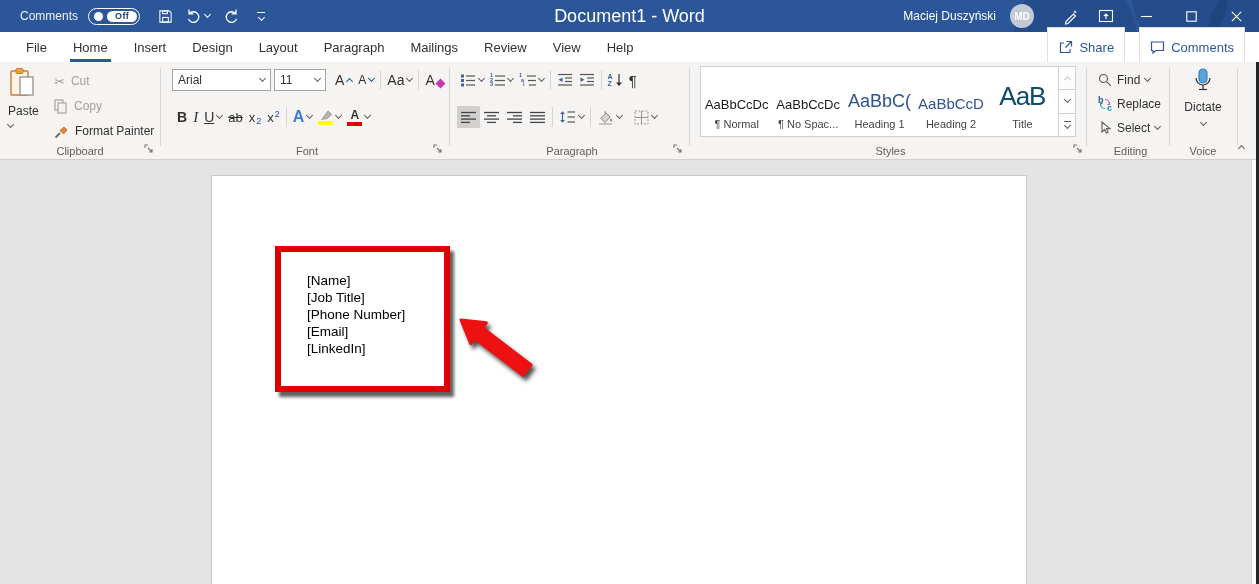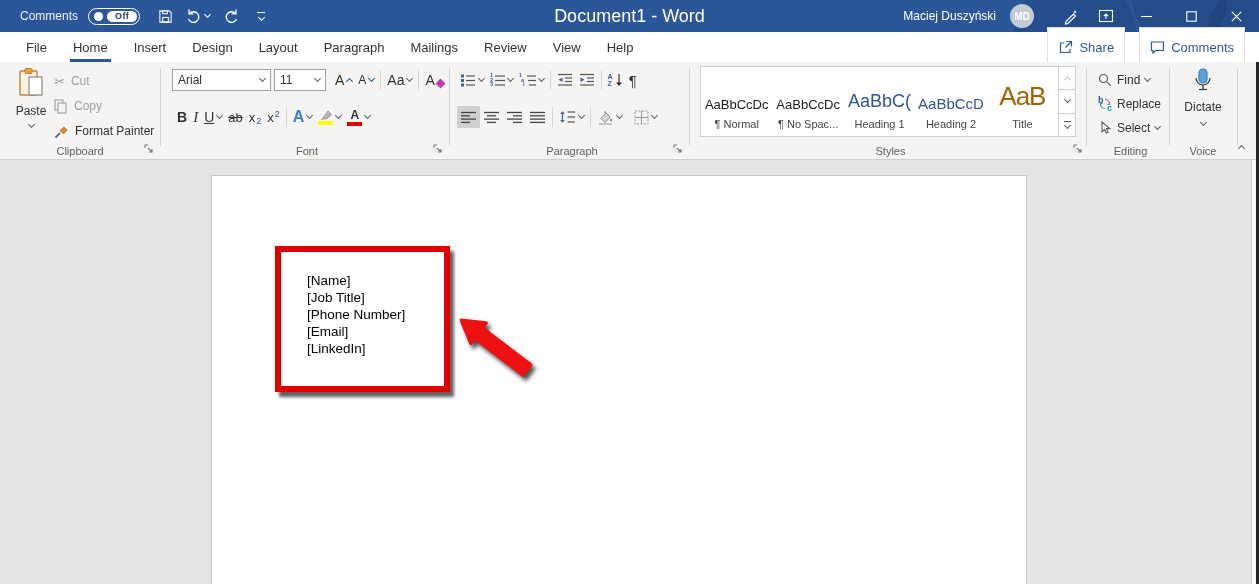--- a/index.html
+++ b/index.html
@@ -45,21 +45,21 @@
   .rbtn { height:22px; display:inline-flex; align-items:center; justify-content:center; gap:3px; padding:0 3px; color:#323130; cursor:pointer; }
   .rbtn.sel { background:#d2d0ce; }
   .mini-sep { width:1px; height:20px; background:#d8d6d4; margin:0 3px; }
   .chv { display:inline-block; width:5px; height:5px; border-right:1.2px solid #605e5c; border-bottom:1.2px solid #605e5c; }
   .chv-down { transform:rotate(45deg); margin-top:-3px; }
   .chv-up { transform:rotate(-135deg); margin-bottom:-3px; }
   .chv-blue { border-color:#2b579a; }
   .disabled { color:#a19f9d !important; }
 
   
-  .paste-btn { position:absolute; left:8px; top:5px; width:46px; height:86px; display:flex; flex-direction:column; align-items:center; cursor:pointer; }
+  .paste-btn { position:absolute; left:8px; top:5px; width:46px; height:86px; display:flex; flex-direction:column; align-items:flex-start; cursor:pointer; }
   .paste-btn .lbl { margin-top:5px; font-size:12px; }
   .clip-actions { position:absolute; left:54px; top:8px; display:flex; flex-direction:column; gap:3px; }
   .clip-row { display:flex; align-items:center; gap:6px; height:22px; font-size:12px; cursor:pointer; }
 
   
   .combo { background:#fff; border:1px solid #a6a4a2; height:22px; display:flex; align-items:center; justify-content:space-between; font-size:12px; color:#323130; padding:0 5px; cursor:pointer; }
   .glyph { font-size:14px; }
   .fx-a { color:#3b7fd4; font-weight:bold; font-size:16px; }
   .bar-under { display:flex; flex-direction:column; align-items:center; line-height:1; }
   .bar-under .bar { width:15px; height:4px; margin-top:1px; }
@@ -542,21 +542,21 @@
       </div>
       <div class="style-item">
         <span class="style-sample" style="font-size:18px;color:#2f5496;">AaBbC(</span>
         <span class="style-name">Heading 1</span>
       </div>
       <div class="style-item">
         <span class="style-sample" style="font-size:15px;color:#2f5496;">AaBbCcD</span>
         <span class="style-name">Heading 2</span>
       </div>
       <div class="style-item">
-        <span class="style-sample" style="font-size:26px;color:#a16207;letter-spacing:-1px;">AaB</span>
+        <span class="style-sample" style="font-size:26px;color:#0c4a6e;letter-spacing:-1px;">AaB</span>
         <span class="style-name">Title</span>
       </div>
       <div class="sg-scroll">
         <div class="sg-btn">
             <span class="chv chv-up" style="border-color:#c8c6c4;"></span>
           </div>
         <div class="sg-btn">
             <span class="chv chv-down"></span>
           </div>
         <div class="sg-btn">

